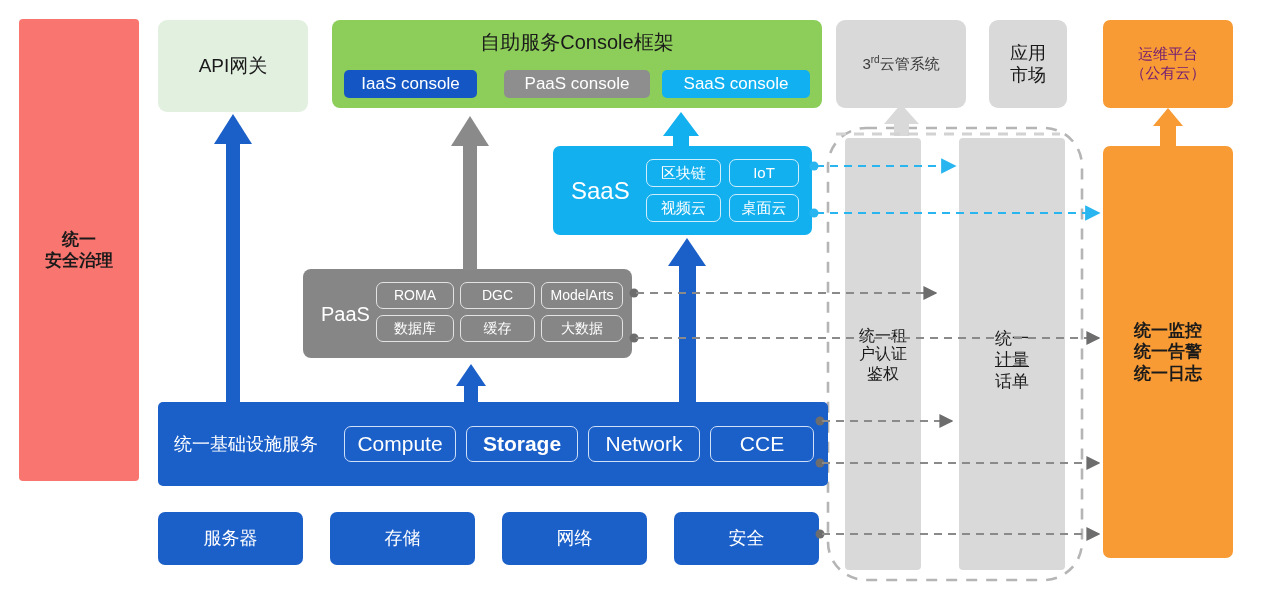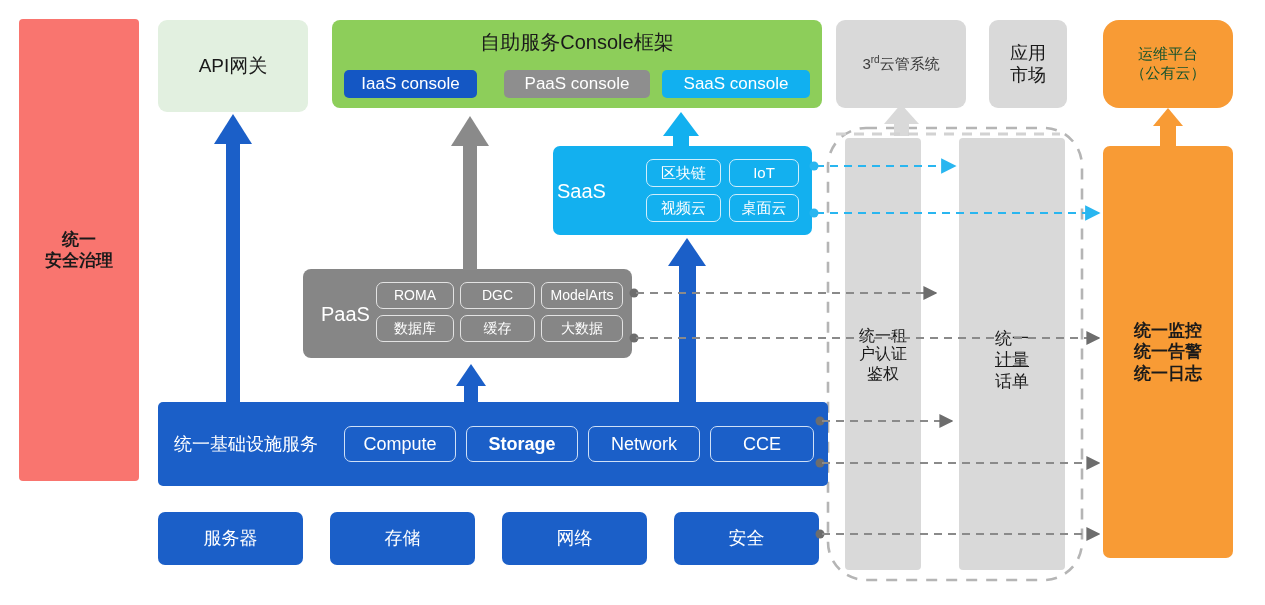--- a/index.html
+++ b/index.html
@@ -21,36 +21,36 @@
   .chip-iaas{background:#1457c4;}
   .chip-paas{background:#8e8e8e;}
   .chip-saas{background:#11b0f0;}
 
   
   .gbox{background:#d9d9d9;border-radius:9px;color:#3a3a3a;font-size:15px;}
   .gbox-2{color:#1a1a1a;font-size:18px;}
 
   
   .pillar-orange{background:#f89b35;border-radius:7px;color:#1a1a1a;font-size:17px;font-weight:700;}
-  .oplat{background:#f89b35;border-radius:16px;color:#14532d;font-size:15px;}
+  .oplat{background:#f89b35;border-radius:7px;color:#701a75;font-size:15px;}
 
   
   .saas{background:#13b0ef;border-radius:7px;}
-  .saas-label{position:absolute;left:4px;top:50%;transform:translateY(-50%);color:#fff;font-size:20px;}
+  .saas-label{position:absolute;left:18px;top:50%;transform:translateY(-50%);color:#fff;font-size:24px;}
   .tag{position:absolute;border:1.6px solid #cfeefc;border-radius:7px;display:flex;align-items:center;justify-content:center;color:#ffffff;font-size:15px;box-sizing:border-box;}
 
   
   .paas{background:#868686;border-radius:8px;}
   .paas-label{position:absolute;left:18px;top:50%;transform:translateY(-50%);color:#fff;font-size:20px;}
   .tag-g{position:absolute;border:1.6px solid #e3e3e3;border-radius:7px;display:flex;align-items:center;justify-content:center;color:#ffffff;font-size:14px;box-sizing:border-box;}
 
   
   .infra{background:#1b5fc8;border-radius:5px;}
   .infra-label{position:absolute;left:16px;top:50%;transform:translateY(-50%);color:#fff;font-size:18px;}
-  .tag-b{position:absolute;border:1.6px solid #cfe0f7;border-radius:7px;display:flex;align-items:center;justify-content:center;color:#ffffff;font-size:18px;box-sizing:border-box;}
+  .tag-b{position:absolute;border:1.6px solid #cfe0f7;border-radius:7px;display:flex;align-items:center;justify-content:center;color:#ffffff;font-size:21px;box-sizing:border-box;}
 
   .hw{background:#1b5fc8;border-radius:7px;color:#ffffff;font-size:18px;}
 
   svg.overlay{position:absolute;left:0;top:0;width:1265px;height:605px;pointer-events:none;}
 </style>
 </head>
 <body>
 
 <div id="canvas">
 

